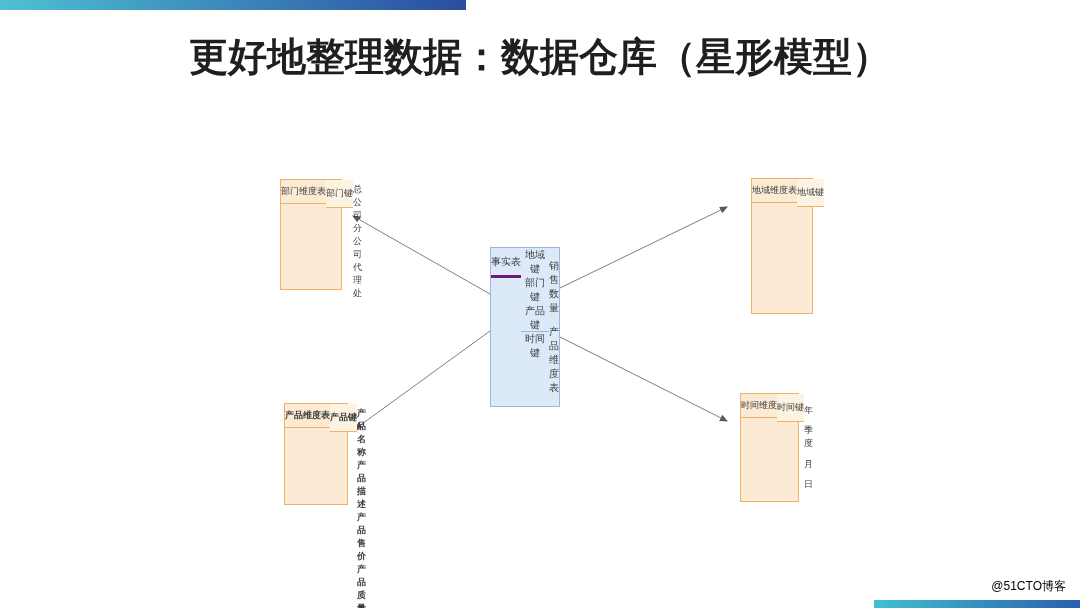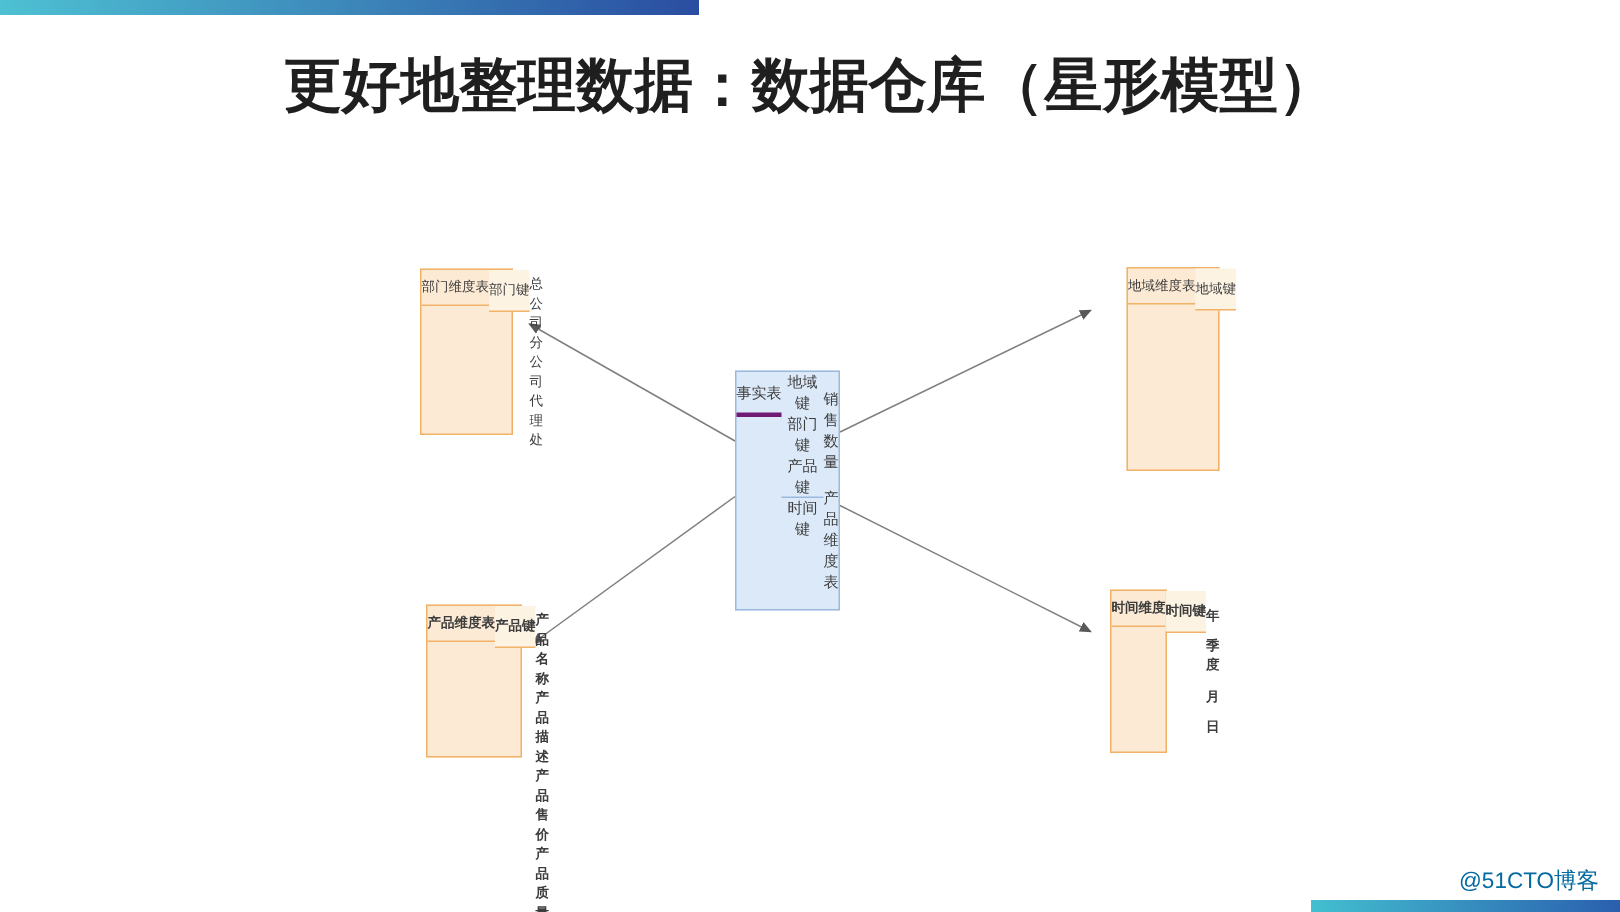--- a/index.html
+++ b/index.html
@@ -57,26 +57,26 @@
   .dim .hdr { height: 24px; border-bottom: 1px solid #f0b266; }
   .dim .key-row {
     height: 28px; display: flex; align-items: center; justify-content: center;
     border-bottom: 1px solid #f0b266; background: #fdf3e3; flex: none;
   }
   .dim .attrs { flex: 1; padding: 3px 0; }
 
   .tbl-department { left: 280px; top: 179px; width: 62px; height: 111px; }
   .tbl-region     { left: 751px; top: 178px; width: 62px; height: 136px; }
   .tbl-product    { left: 284px; top: 403px; width: 64px; height: 102px; font-weight: bold; }
-  .tbl-time       { left: 740px; top: 393px; width: 38px; height: 109px; font-weight: bold; }
+  .tbl-time       { left: 740px; top: 393px; width: 59px; height: 109px; }
 
   
   .watermark {
     position: absolute; right: 14px; top: 578px;
-    font-size: 15px; color: #0369a1; white-space: nowrap;
+    font-size: 12px; color: #000000; white-space: nowrap;
   }
 </style>
 </head>
 <body>
 
 <div class="canvas">
 
   <div class="top-bar"></div>
 
   <h1 class="title">更好地整理数据：数据仓库（星形模型）</h1>

